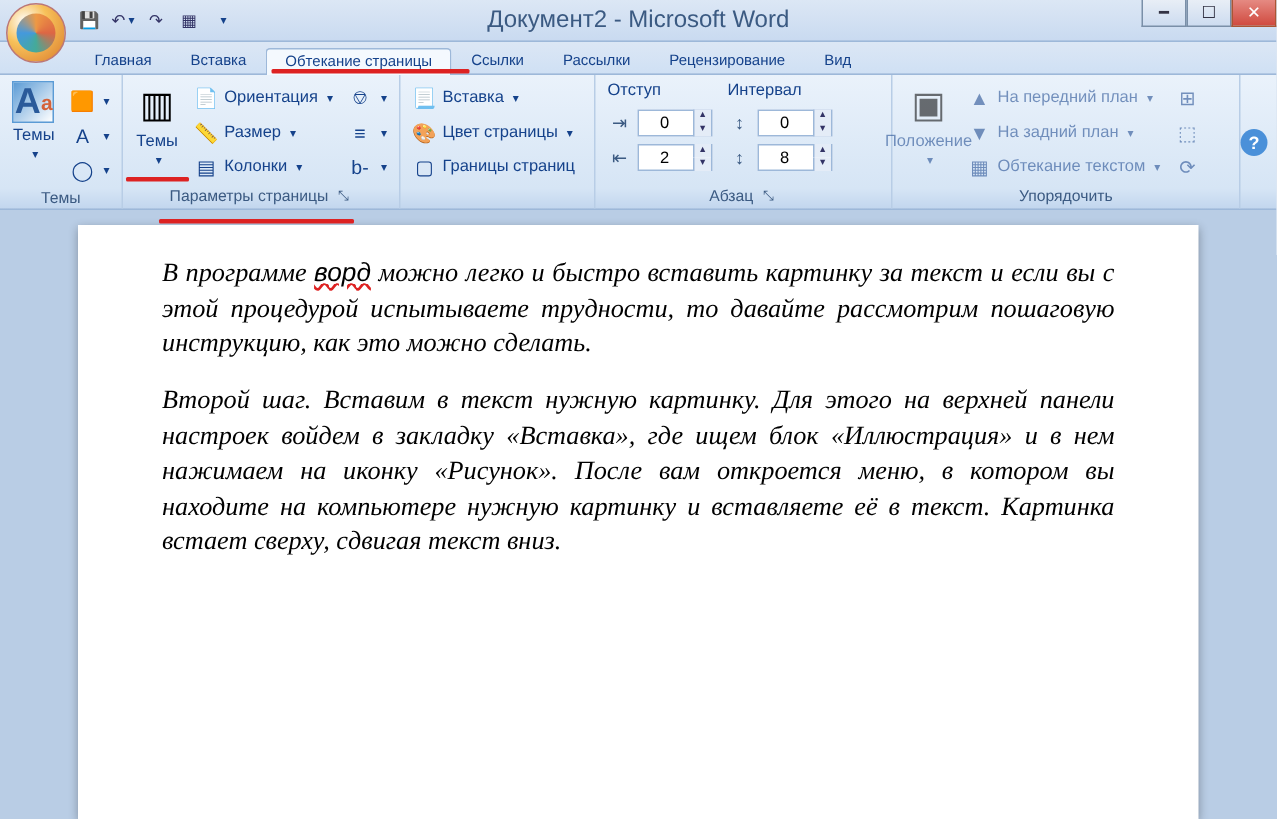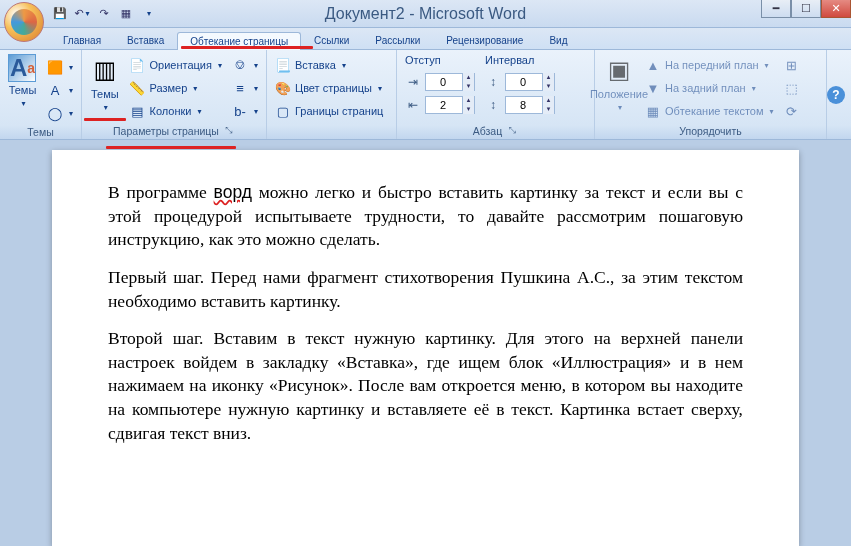--- a/index.html
+++ b/index.html
@@ -38,21 +38,21 @@
   .spinner-row { display: flex; align-items: center; gap: 4px; height: 22px; }
   .spinner-lbl-icon { width: 16px; height: 16px; display: flex; align-items: center; justify-content: center; color: #3b5a82; font-size: 12px; }
   .spinner { display: flex; align-items: center; border: 1px solid #9db8d9; background: #fff; height: 18px; }
   .spinner input { width: 36px; border: none; font-size: 11px; padding: 0 14px; text-align: right; outline: none; }
   .spinner-btns { display: flex; flex-direction: column; width: 12px; }
   .spinner-btns span { height: 9px; font-size: 7px; text-align: center; background: #e4ecf7; border-left: 1px solid #9db8d9; line-height: 8px; color: #336; }
   
   .red-underline { position: absolute; height: 3px; background: #d22; border-radius: 1px; }
   
   .doc-area { background: #b9cde5; height: calc(546px - 140px); padding: 10px 52px 0; }
-  .page { background: #fff; box-shadow: 0 2px 6px rgba(0,0,0,.3); height: 100%; padding: 31px 56px; }
+  .page { background: #fff; box-shadow: 0 2px 6px rgba(0,0,0,.3); height: 100%; padding: 20px 56px; font-style: italic; }
   .page p { font-family: 'Times New Roman', serif; font-size: 17.5px; line-height: 1.35; text-align: justify; margin-bottom: 14px; color: #000; }
   .sq { text-decoration: underline; text-decoration-color: #d22; text-decoration-style: wavy; }
   
   .ribbon-right { margin-left: auto; display: flex; align-items: center; padding-right: 6px; gap: 4px; }
   .help-btn { width: 18px; height: 18px; border-radius: 50%; background: #4a90d9; color: #fff; font-size: 12px; font-weight: bold; display: flex; align-items: center; justify-content: center; }
 </style>
 </head>
 <body>
 
 <div class="office-btn" title="Office">
@@ -284,16 +284,15 @@
   </div>
 
   <div class="ribbon-right">
     <div class="help-btn">?</div>
   </div>
 </div>
 
 <div class="doc-area">
   <div class="page">
     <p>В программе <span class="sq">ворд</span> можно легко и быстро вставить картинку за текст и если вы с этой процедурой испытываете трудности, то давайте рассмотрим пошаговую инструкцию, как это можно сделать.</p>
-    <p>Первый шаг. Перед нами фрагмент стихотворения Пушкина А.С., за этим текстом необходимо вставить картинку.</p>
     <p>Второй шаг. Вставим в текст нужную картинку. Для этого на верхней панели настроек войдем в закладку «Вставка», где ищем блок «Иллюстрация» и в нем нажимаем на иконку «Рисунок». После вам откроется меню, в котором вы находите на компьютере нужную картинку и вставляете её в текст. Картинка встает сверху, сдвигая текст вниз.</p>
   </div>
 </div>
 
 </body></html>

